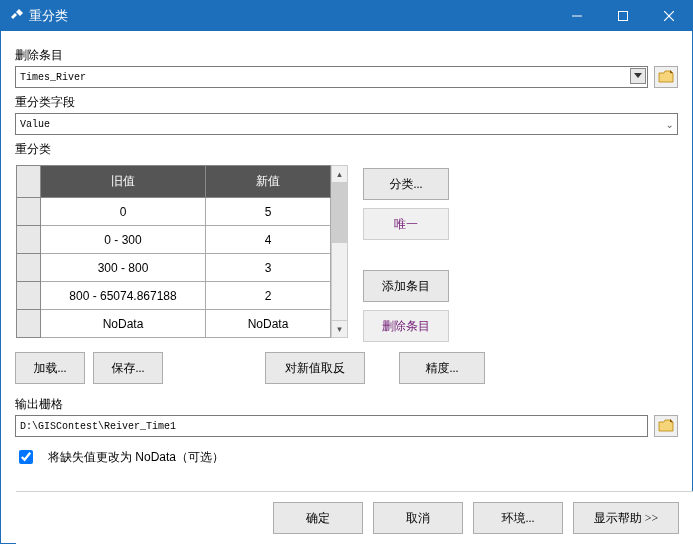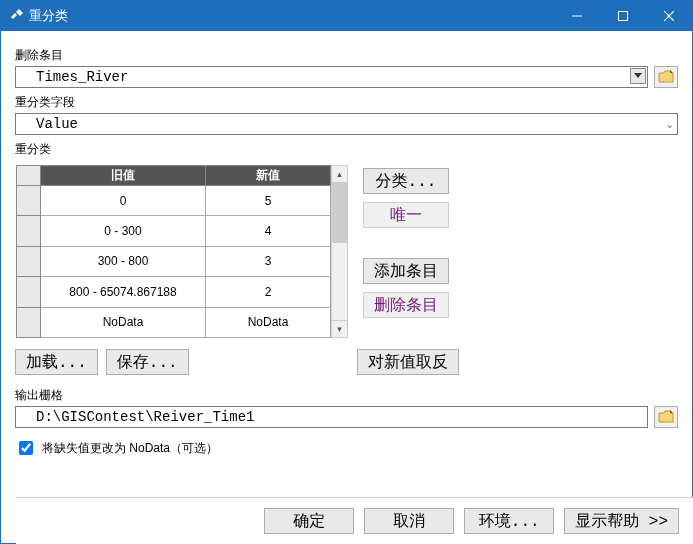--- a/index.html
+++ b/index.html
@@ -39,23 +39,23 @@
     padding: 10px 14px 0 14px;
   }
   .label {
     font-size: 12px;
     margin: 6px 0 2px 0;
   }
   .row { display: flex; align-items: center; gap: 6px; }
   .input-combo, .input-text, .select {
     height: 22px;
     border: 1px solid #7a7a7a;
-    padding: 2px 20px;
+    padding: 2px 4px;
     font-family: "Courier New", monospace;
-    font-size: 14px;
+    font-size: 10px;
     background: #fff;
     width: 100%;
   }
   .combo-wrap { position: relative; flex: 1; }
   .combo-wrap .caret {
     position: absolute; right: 2px; top: 2px;
     width: 16px; height: 16px;
     background: #e8e8e8;
     border: 1px solid #888;
     display: flex; align-items: center; justify-content: center;
@@ -82,23 +82,23 @@
     height: 175px;
   }
   .grid {
     border-collapse: collapse;
     font-family: "Segoe UI", Arial, sans-serif;
     font-size: 12px;
   }
   .grid th {
     background: #555;
     color: #fff;
-    font-weight: bold;
+    font-weight: normal;
     border: 1px solid #888;
-    padding: 1px 0;
+    padding: 7px 0;
     height: 18px;
   }
   .grid th.rowhead { background: #e8e8e8; width: 24px; }
   .grid td {
     border: 1px solid #aaa;
     text-align: center;
     padding: 1px 0;
     height: 18px;
   }
   .grid td.rowsel {
@@ -126,25 +126,25 @@
     background: #cdcdcd;
     height: 60px;
     margin: 0;
   }
 
   .side-btns {
     display: flex; flex-direction: column; gap: 8px; padding-top: 4px;
   }
   .btn {
     min-width: 86px;
-    height: 26px;
+    height: 32px;
     border: 1px solid #adadad;
     background: #e9e9e9;
-    font-size: 16px;
-    font-family: Liberation Mono, monospace;
+    font-size: 12px;
+    font-family: Liberation Serif, serif;
     padding: 0 10px;
     cursor: default;
     display: inline-flex;
     align-items: center;
     justify-content: center;
   }
   .btn:disabled, .btn.disabled {
     color: #701a75;
     border-color: #cfcfcf;
     background: #f0f0f0;
@@ -152,21 +152,21 @@
   .side-btns .gap { height: 14px; }
 
   .under-btns {
     display: flex; gap: 8px; margin-top: 10px;
     width: 470px;
     align-items: flex-end;
   }
   .under-btns .spacer { flex: 1; }
 
   .checkbox-row {
-    display: flex; align-items: center; gap: 6px;
+    display: flex; align-items: center; gap: 12px;
     margin-top: 10px;
   }
   .checkbox-row input { width: 14px; height: 14px; }
 
   .bottombar {
     border-top: 1px solid #d0d0d0;
     padding: 10px 14px;
     display: flex;
     gap: 10px;
     justify-content: flex-end;
@@ -290,20 +290,21 @@
       <button class="btn disabled" disabled="">删除条目</button>
     </div>
   </div>
 
   <div class="under-btns">
     <button class="btn" style="min-width:70px">加载...</button>
     <button class="btn" style="min-width:70px">保存...</button>
     <div class="spacer"></div>
     <button class="btn" style="min-width:100px">对新值取反</button>
     <div style="width:18px"></div>
+    <button class="btn" style="min-width:86px">精度...</button>
   </div>
 
   <div class="label" style="margin-top:12px">输出栅格</div>
   <div class="row">
     <input class="input-text mono" style="flex: 1 1 0%;" value="D:\GISContest\Reiver_Time1">
     <div class="folder-btn">
       <svg width="16" height="14">
           <path d="M1 3 L6 3 L7 1 L13 1 L13 3 L15 3 L15 12 L1 12 Z" fill="#f6d57a" stroke="#b8860b" stroke-width="0.8"></path>
           <path d="M12 0 L15 3 L12 3 Z" fill="#8b5a00"></path>
         </svg>

